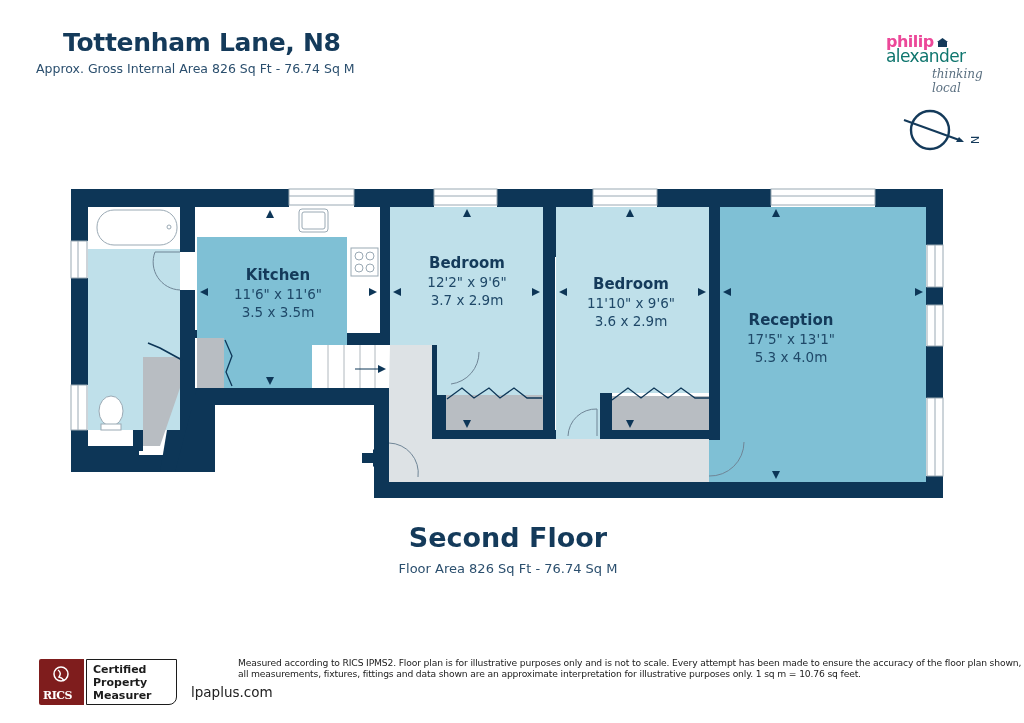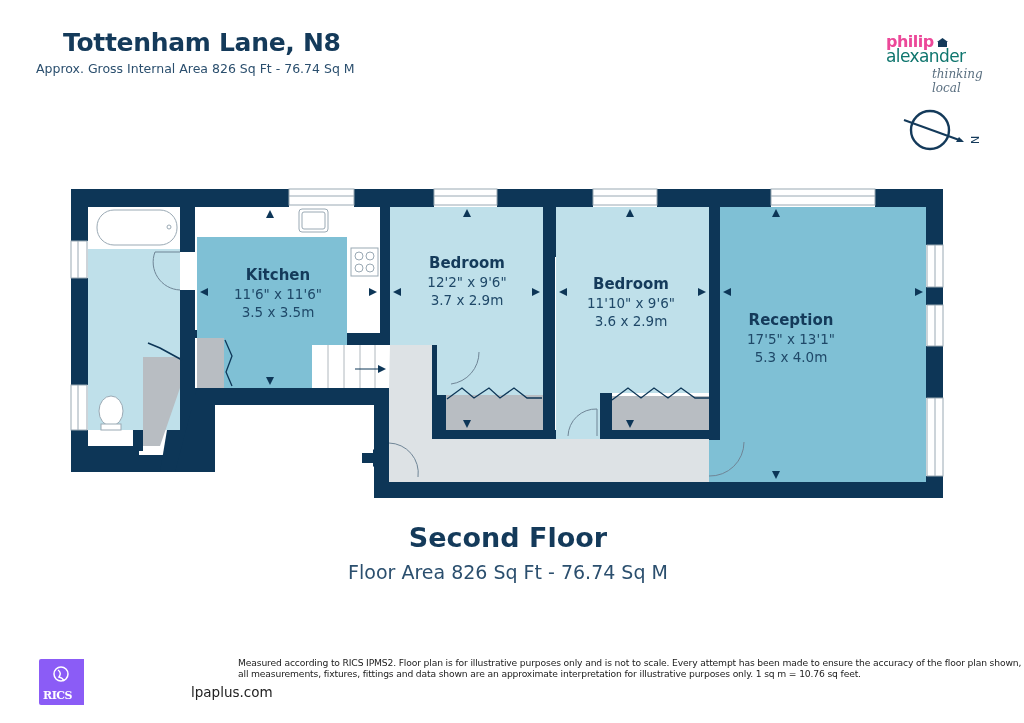--- a/index.html
+++ b/index.html
@@ -17,24 +17,24 @@
 
     .compass { position: absolute; left: 900px; top: 108px; width: 90px; height: 46px; }
 
     .plan { position: absolute; left: 0; top: 0; width: 1024px; height: 723px; }
 
     .room-label { position: absolute; text-align: center; color: #143a5a; font-family: "DejaVu Sans", sans-serif; white-space: nowrap; }
     .room-name { font-size: 15px; font-weight: bold; line-height: 19px; }
     .room-dim { font-size: 13.5px; line-height: 18px; color: #1f4868; }
 
     .floor-title { position: absolute; left: 0; width: 1016px; top: 522px; text-align: center; font-size: 27px; font-weight: bold; color: #143a5a; font-family: "DejaVu Sans", sans-serif; }
-    .floor-sub { position: absolute; left: 0; width: 1016px; top: 561px; text-align: center; font-size: 19px; color: #2b4f6e; font-family: "DejaVu Sans", sans-serif; }
+    .floor-sub { position: absolute; left: 0; width: 1016px; top: 561px; text-align: center; font-size: 13px; color: #2b4f6e; font-family: "DejaVu Sans", sans-serif; }
 
     .rics { position: absolute; left: 39px; top: 659px; width: 138px; height: 46px; }
-    .rics-black { position: absolute; left: 0; top: 0; width: 45px; height: 46px; background: #8b5cf6; border-radius: 2px 0 0 2px; }
+    .rics-black { position: absolute; left: 0; top: 0; width: 45px; height: 46px; background: #7f1d1d; border-radius: 2px 0 0 2px; }
     .rics-text { position: absolute; left: 4px; top: 30px; font-size: 11px; font-weight: bold; color: #ffffff; font-family: "DejaVu Serif", serif; letter-spacing: -0.5px; }
     .rics-lion { position: absolute; left: 13px; top: 5px; width: 18px; height: 22px; }
     .rics-box { position: absolute; left: 47px; top: 0; width: 91px; height: 46px; border: 1.5px solid #1c1c1c; border-radius: 0 0 8px 0; padding: 3px 0 0 6px; }
     .rics-box div { font-size: 11px; font-weight: bold; line-height: 13px; color: #1c1c1c; font-family: "DejaVu Sans", sans-serif; }
 
     .disclaimer { position: absolute; left: 191px; top: 658px; width: 830px; font-size: 9.2px; line-height: 10.5px; color: #222; font-family: "DejaVu Sans", sans-serif; letter-spacing: -0.15px; margin-left: 47px; }
     .site { position: absolute; left: 191px; top: 684px; font-size: 13.5px; color: #222; font-family: "DejaVu Sans", sans-serif; }
   </style>
 </head>
 <body>
@@ -243,16 +243,21 @@
 <div class="floor-sub">Floor Area 826 Sq Ft - 76.74 Sq M</div>
 
 <div class="rics">
   <div class="rics-black">
     <svg class="rics-lion" viewBox="0 0 18 22">
       <circle cx="9" cy="10" r="7" fill="none" stroke="#fff" stroke-width="1.5"></circle>
       <path d="M6,6 Q10,9 7,13 Q11,14 12,17" fill="none" stroke="#fff" stroke-width="1.4"></path>
     </svg>
     <span class="rics-text">RICS</span>
   </div>
+  <div class="rics-box">
+    <div>Certified</div>
+    <div>Property</div>
+    <div>Measurer</div>
+  </div>
 </div>
 
 <div class="disclaimer">Measured according to RICS IPMS2. Floor plan is for illustrative purposes only and is not to scale. Every attempt has been made to ensure the accuracy of the floor plan shown, however all measurements, fixtures, fittings and data shown are an approximate interpretation for illustrative purposes only. 1 sq m = 10.76 sq feet.</div>
 <div class="site">lpaplus.com</div>
 
 </body></html>

